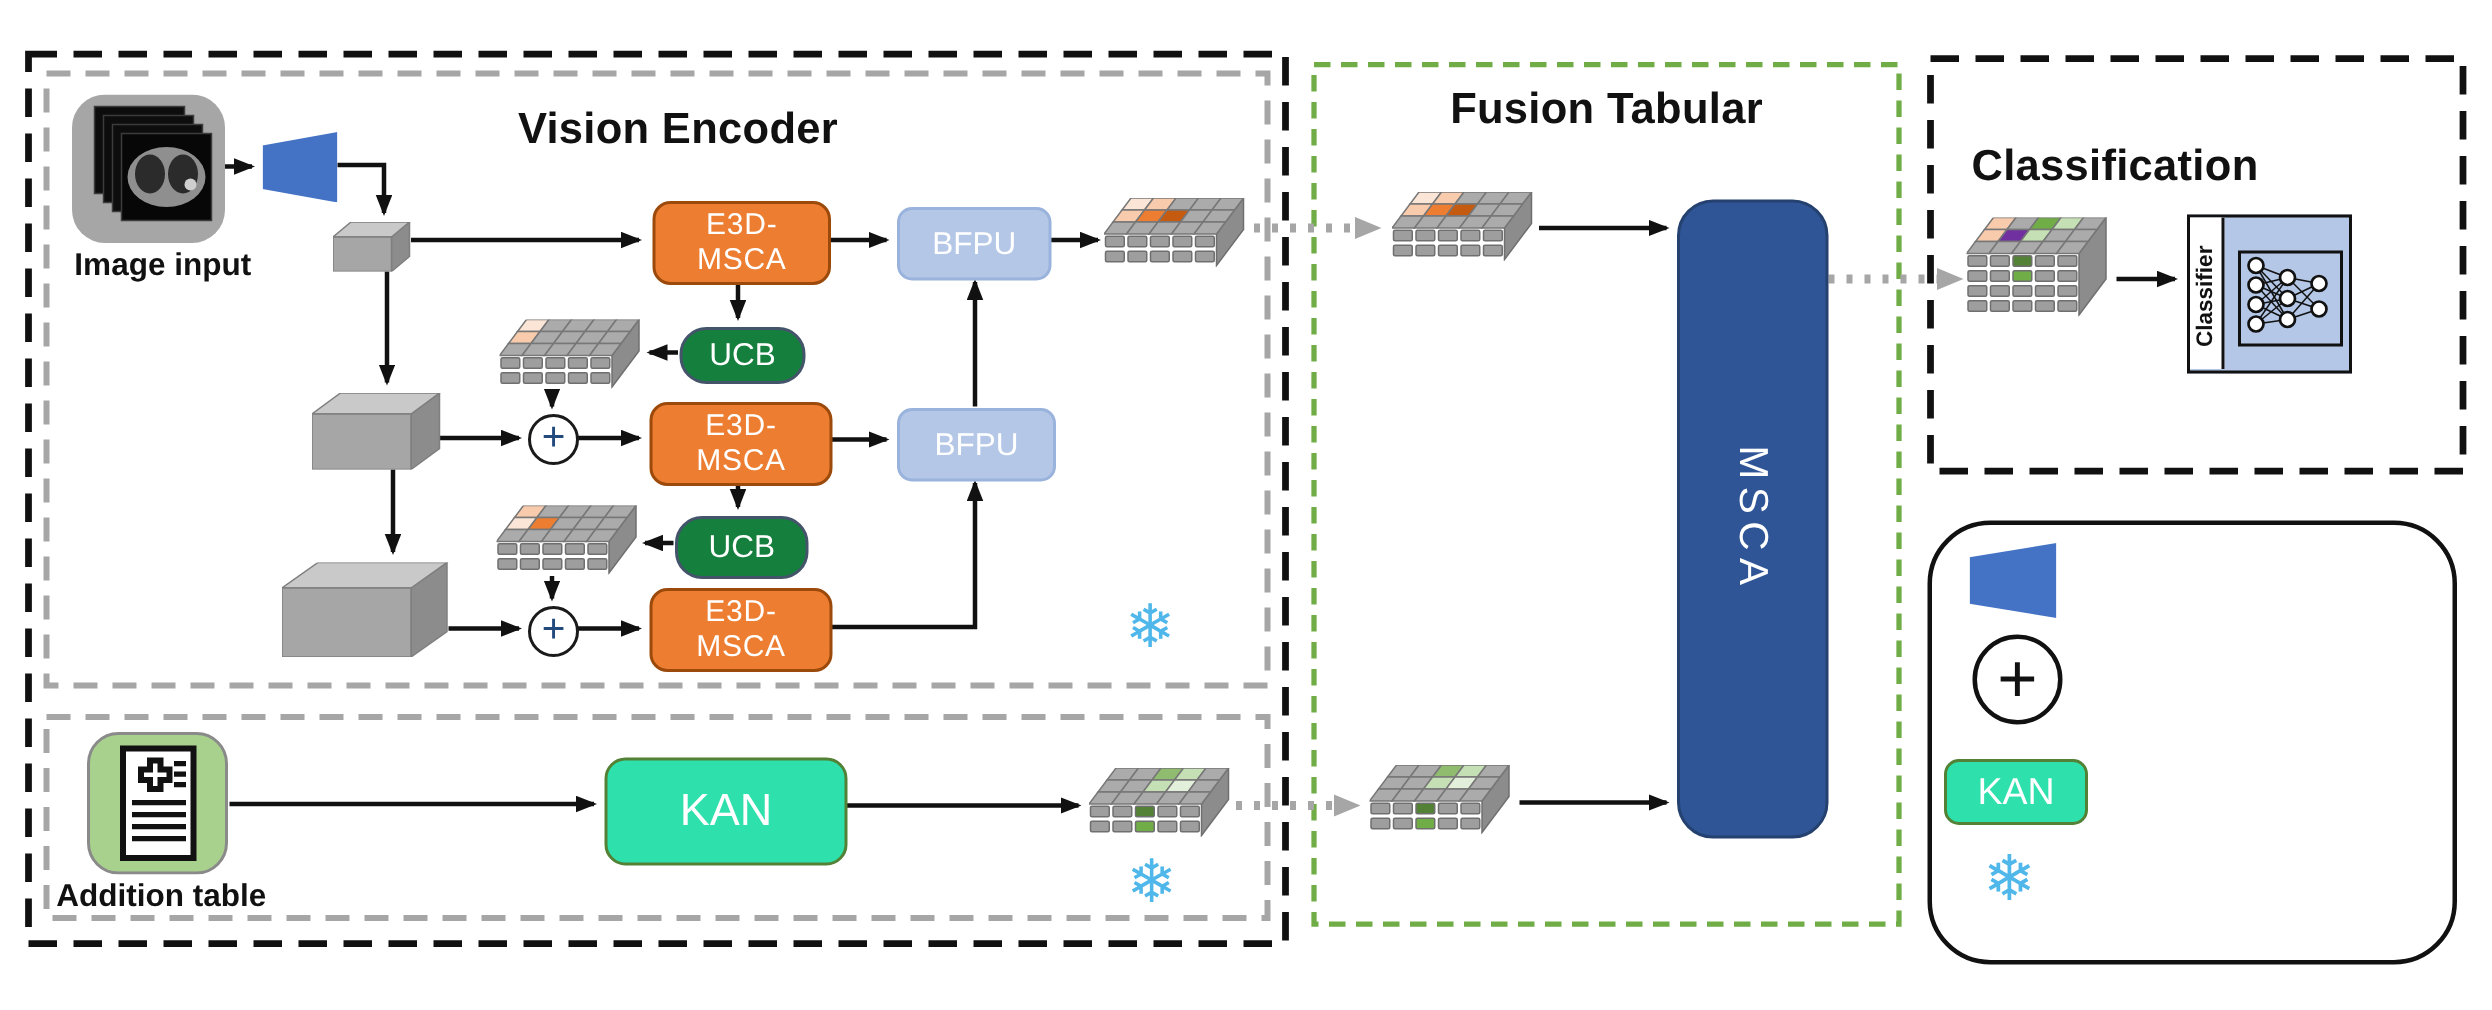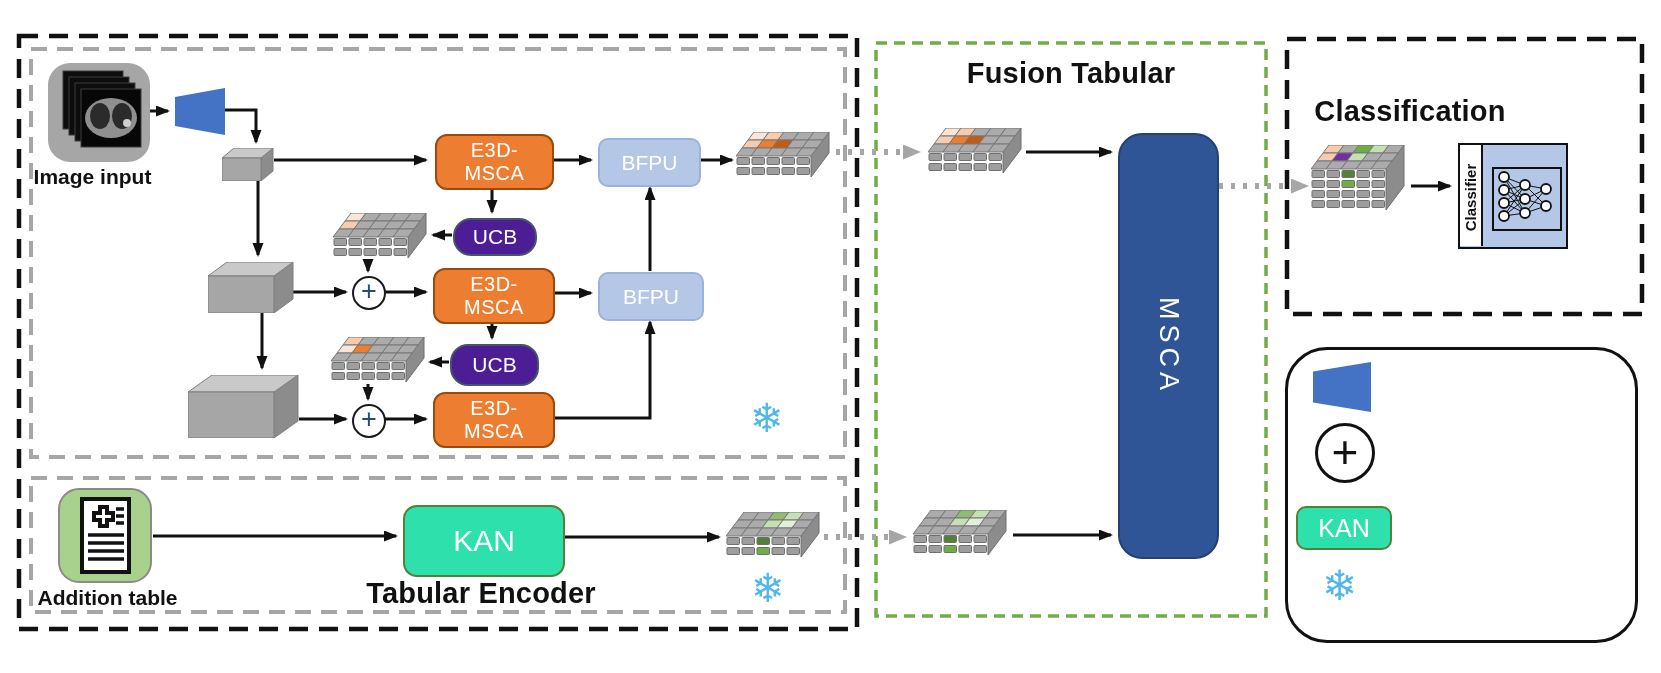--- a/index.html
+++ b/index.html
@@ -7,21 +7,21 @@
           font-family:"Liberation Sans",sans-serif;color:#111;}
   .abs{position:absolute;}
   svg{display:block;}
   
   .sec-title{position:absolute;font-weight:700;font-size:29px;text-align:center;letter-spacing:.2px;}
   .cap{position:absolute;font-weight:700;font-size:21px;text-align:center;}
   
   .opblock{position:absolute;display:flex;flex-direction:column;align-items:center;justify-content:center;
            color:#fff;text-align:center;z-index:3;}
   .e3d{background:#ED7D31;border:2.5px solid #9C4A0B;border-radius:12px;font-size:20px;line-height:23px;letter-spacing:.5px;}
-  .ucb{background:#4c1d95;border:2.5px solid #44546A;border-radius:18px;font-size:21px;}
+  .ucb{background:#15803d;border:2.5px solid #44546A;border-radius:18px;font-size:21px;}
   .bfpu{background:#B4C7E7;border:2px solid #9AB3DC;border-radius:10px;font-size:21px;}
   .kanbox{background:#2EE0AC;border:2.5px solid #538135;border-radius:14px;font-size:30px;}
   .msca{background:#2F5597;border:2px solid #24416F;border-radius:24px;z-index:3;
         display:flex;align-items:center;justify-content:center;}
   .msca span{writing-mode:vertical-rl;color:#fff;font-size:27px;letter-spacing:5px;}
   
   .plus{position:absolute;border-radius:50%;background:#fff;display:flex;align-items:center;justify-content:center;z-index:4;}
   .plus-sm{width:30px;height:30px;border:2.5px solid #1a1a1a;font-size:27px;color:#234a7d;}
   .plus-lg{width:54px;height:54px;border:3px solid #111;font-size:46px;color:#111;}
   .plus span{margin-top:-3px;}
@@ -93,38 +93,38 @@
       <path d="M1411 186 L1450 186" marker-end="url(#ahb)"></path>
     </g>
 
     <g stroke="#A6A6A6" stroke-width="6" fill="none" stroke-dasharray="4 8">
       <path d="M836 152 L906 152" marker-end="url(#ahg)"></path>
       <path d="M824 537 L892 537" marker-end="url(#ahg)"></path>
       <path d="M1219 186 L1294 186" marker-end="url(#ahg)"></path>
     </g>
   </svg>
 
+  <div class="sec-title" style="left:302px;top:70px;width:300px;">Vision Encoder</div>
   <div class="sec-title" style="left:921px;top:57px;width:300px;">Fusion Tabular</div>
   <div class="sec-title" style="left:1260px;top:64px;width:300px;margin-top:31px;">Classification</div>
-  <div class="sec-title" style="left:331px;top:577px;width:300px;">Tabular Encoder</div>
 
   <svg class="abs" style="left:48px;top:63px;z-index:3;" width="102" height="99" viewBox="0 0 102 99">
     <rect x="0" y="0" width="102" height="99" rx="22" fill="#A6A6A6"></rect>
     <g stroke="#3c3c3c" stroke-width="1">
       <rect x="15" y="8" width="60" height="58" fill="#0d0d0d"></rect>
       <rect x="21" y="14" width="60" height="58" fill="#0d0d0d"></rect>
       <rect x="27" y="20" width="60" height="58" fill="#0d0d0d"></rect>
       <rect x="33" y="26" width="60" height="58" fill="#070707"></rect>
     </g>
     <ellipse cx="63" cy="55" rx="26" ry="20" fill="#8f8f8f"></ellipse>
     <ellipse cx="52" cy="53" rx="10" ry="13" fill="#2b2b2b"></ellipse>
     <ellipse cx="74" cy="53" rx="10" ry="13" fill="#2b2b2b"></ellipse>
     <circle cx="79" cy="60" r="4" fill="#cfcfcf"></circle>
   </svg>
-  <div class="cap" style="left:20px;top:165px;width:145px;">Image input</div>
+  <div class="cap" style="left:36px;top:165px;width:145px;">Image input</div>
 
   <div class="trap" style="left:175px;top:88px;width:50px;height:47px;"></div>
 
   <svg class="abs" style="left:222px;top:148px;z-index:3;" width="52" height="33" viewBox="0 0 52 33">
     <polygon points="39,10 51,0 51,23 39,33" fill="#8C8C8C" stroke="#7F7F7F"></polygon>
     <polygon points="0,10 12,0 51,0 39,10" fill="#C9C9C9" stroke="#7F7F7F"></polygon>
     <rect x="0" y="10" width="39" height="23" fill="#A6A6A6" stroke="#7F7F7F"></rect>
   </svg>
   <svg class="abs" style="left:208px;top:262px;z-index:3;" width="86" height="51" viewBox="0 0 86 51">
     <polygon points="66,14 85,0 85,37 66,51" fill="#8C8C8C" stroke="#7F7F7F"></polygon>

